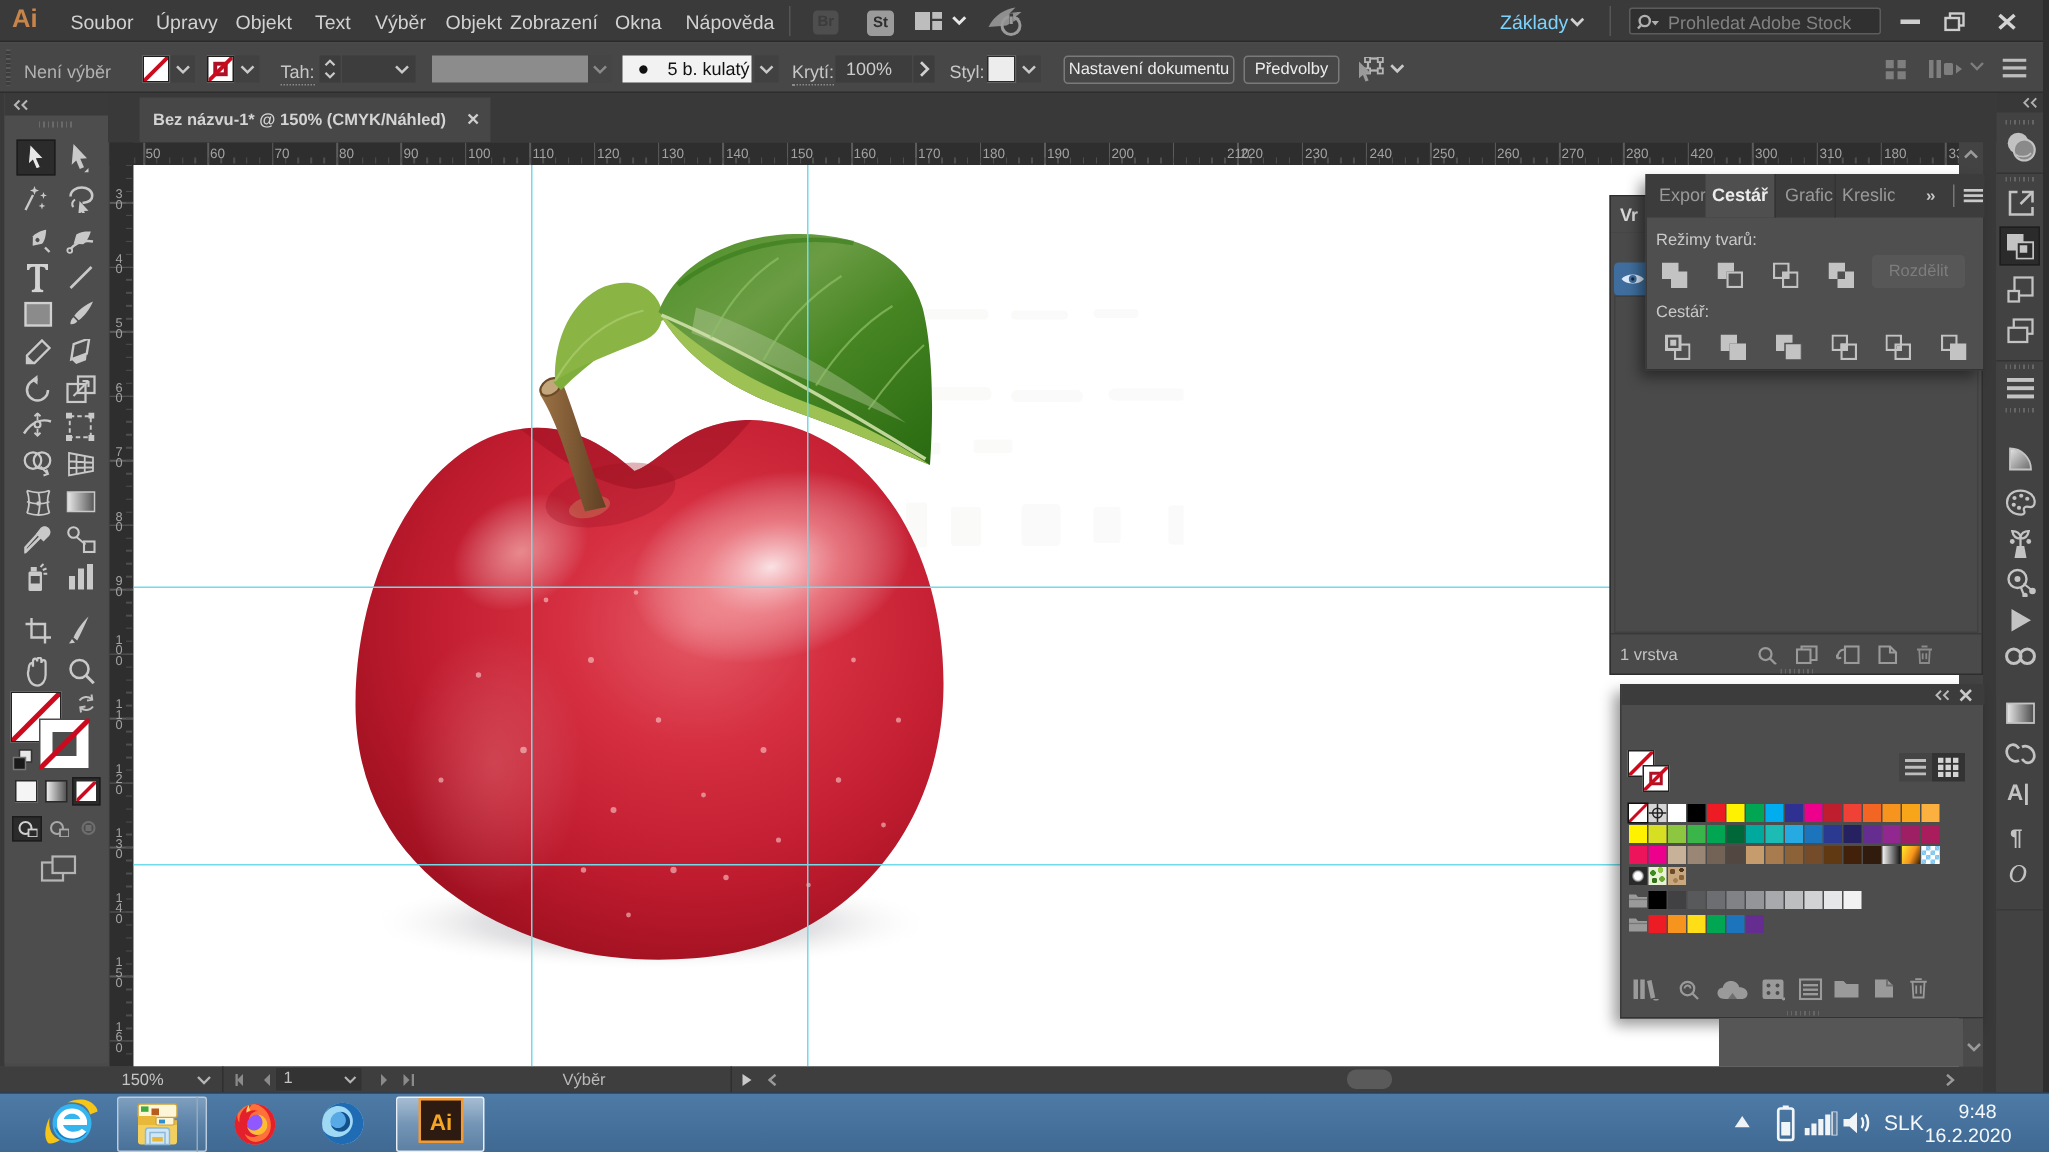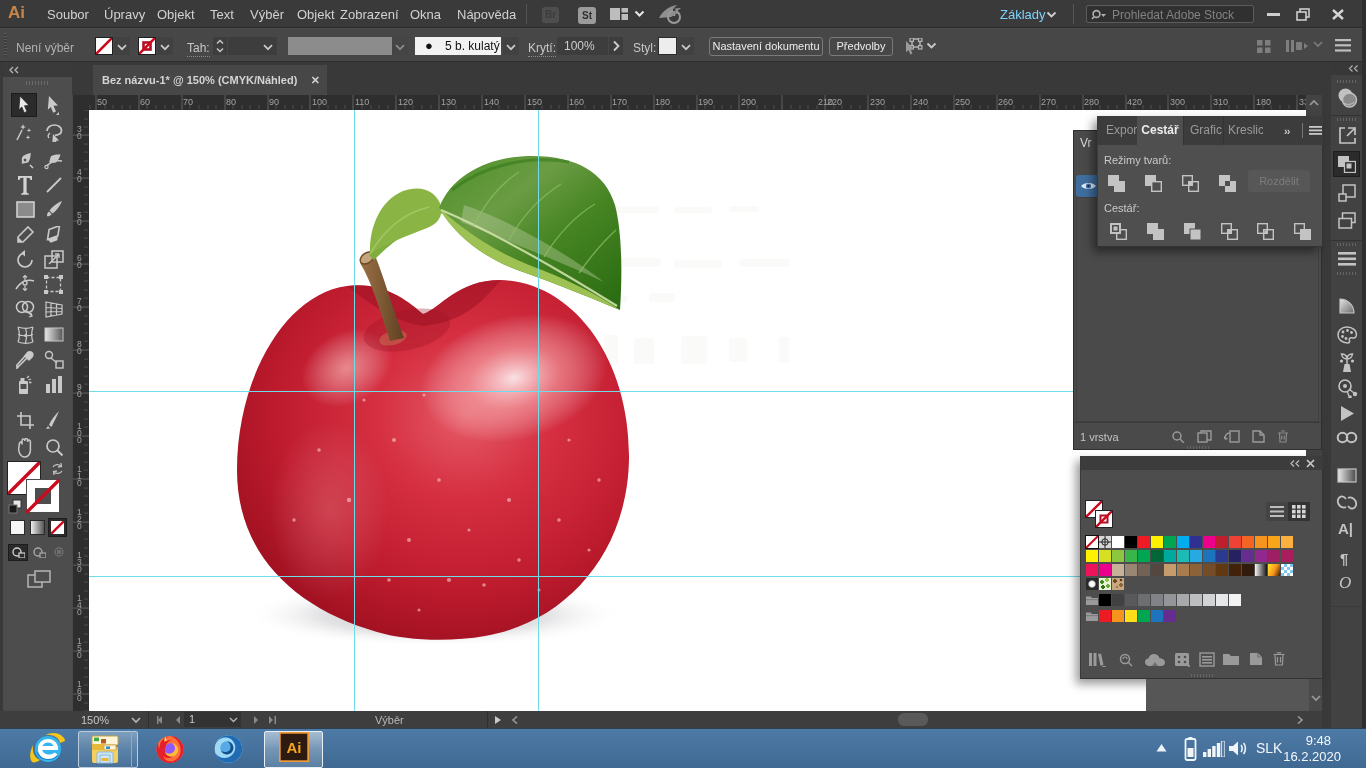--- a/index.html
+++ b/index.html
@@ -773,21 +773,21 @@
   <svg class="abs" style="left:3px;top:4px" width="10" height="8" viewBox="0 0 10 8">
         <path d="M1 6 L5 2 L9 6" stroke="#9a9a9a" stroke-width="1.7" fill="none"></path>
       </svg>
   <svg class="abs" style="left:3px;top:600px" width="10" height="8" viewBox="0 0 10 8">
         <path d="M1 2 L5 6 L9 2" stroke="#9a9a9a" stroke-width="1.7" fill="none"></path>
       </svg>
 </div>
 
 <div id="layers">
   <div style="position:absolute;left:0;top:0;width:247px;height:24px;background:#3c3c3c">
-    <div style="position:absolute;left:0;top:0;width:24px;height:24px;background:#4a4a4a;color:#d8d8d8;font-size:12px;font-weight:normal;line-height:24px;padding-left:6px">Vr</div>
+    <div style="position:absolute;left:0;top:0;width:24px;height:24px;background:#4a4a4a;color:#d8d8d8;font-size:12px;font-weight:bold;line-height:24px;padding-left:6px">Vr</div>
   </div>
   <div style="position:absolute;left:2px;top:44px;width:23px;height:22px;background:#3f6e9e;border-radius:3px 0 0 3px"></div>
   <svg class="abs" style="left:6px;top:49px" width="17" height="12" viewBox="0 0 17 12">
         <path d="M1 6 C4 2 13 2 16 6 C13 10 4 10 1 6 Z" fill="#ddeafa"></path>
         <circle cx="8.5" cy="6" r="2.6" fill="#3f6e9e"></circle>
         <circle cx="8.5" cy="6" r="1.1" fill="#0e2a4a"></circle>
       </svg>
   <div style="position:absolute;left:2px;top:66px;width:243px;height:225px;border:1px solid #404040"></div>
 
   <div style="position:absolute;left:0;bottom:26px;width:247px;height:1px;background:#3a3a3a"></div>

